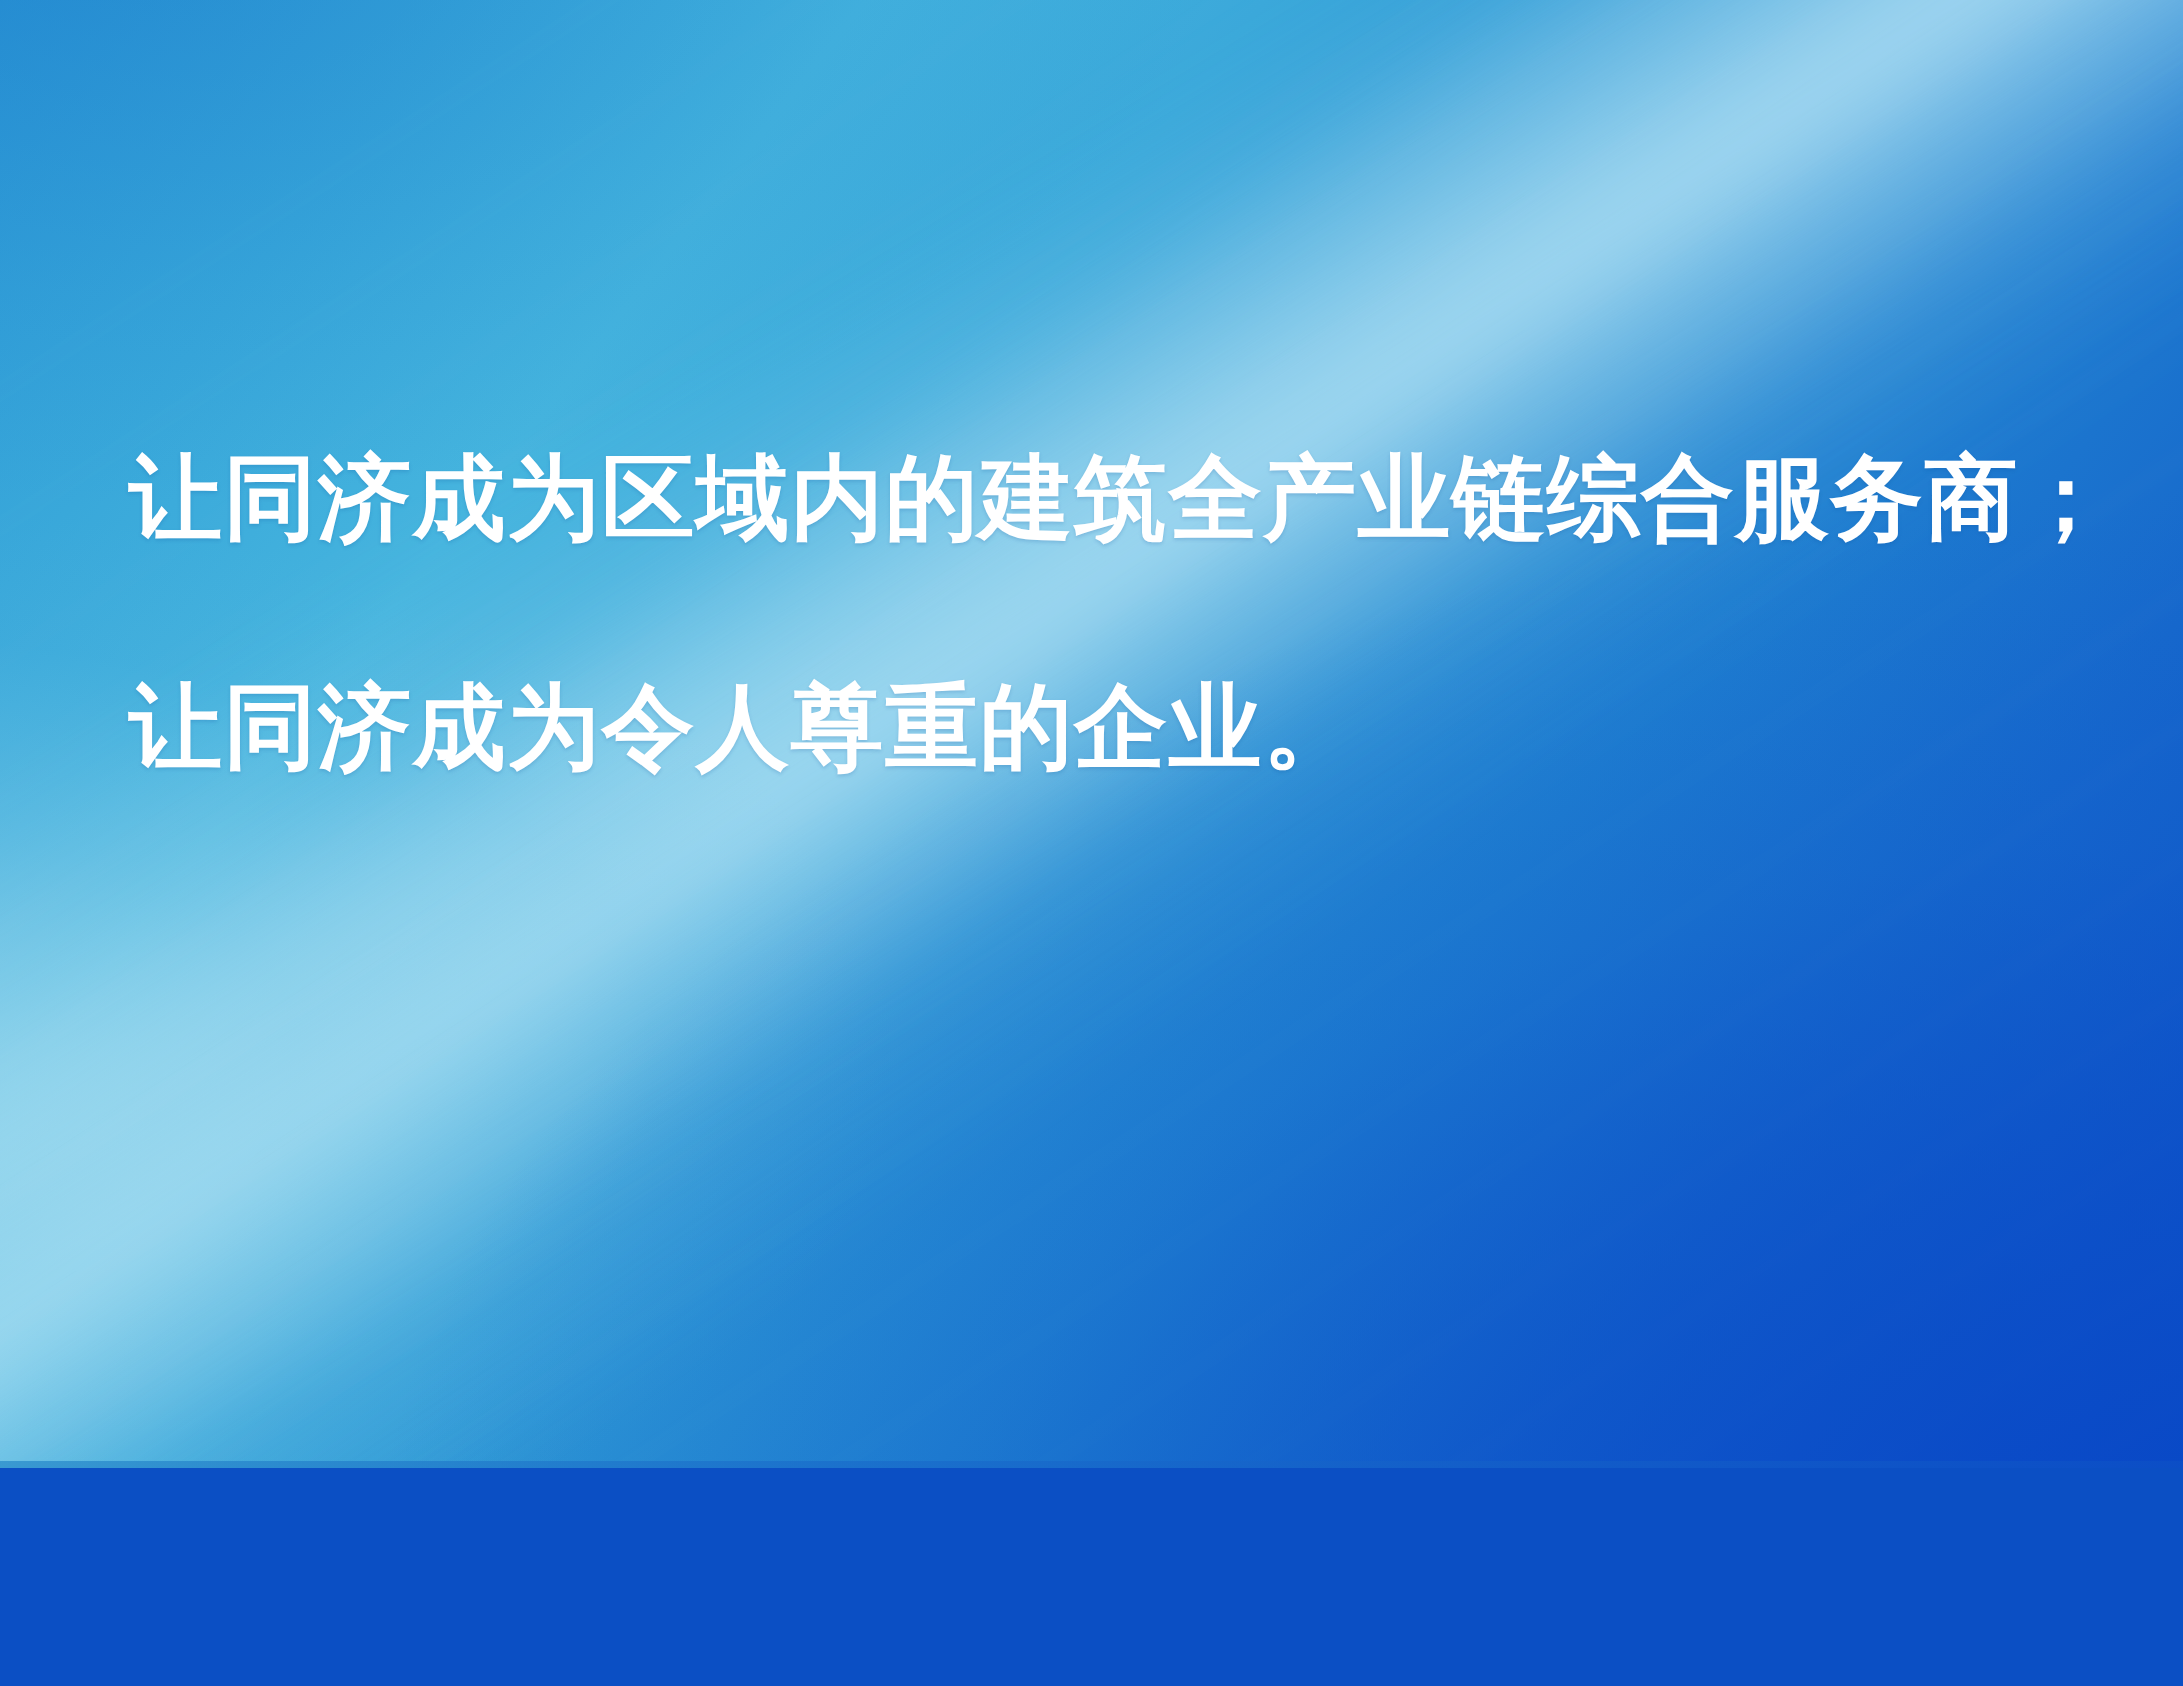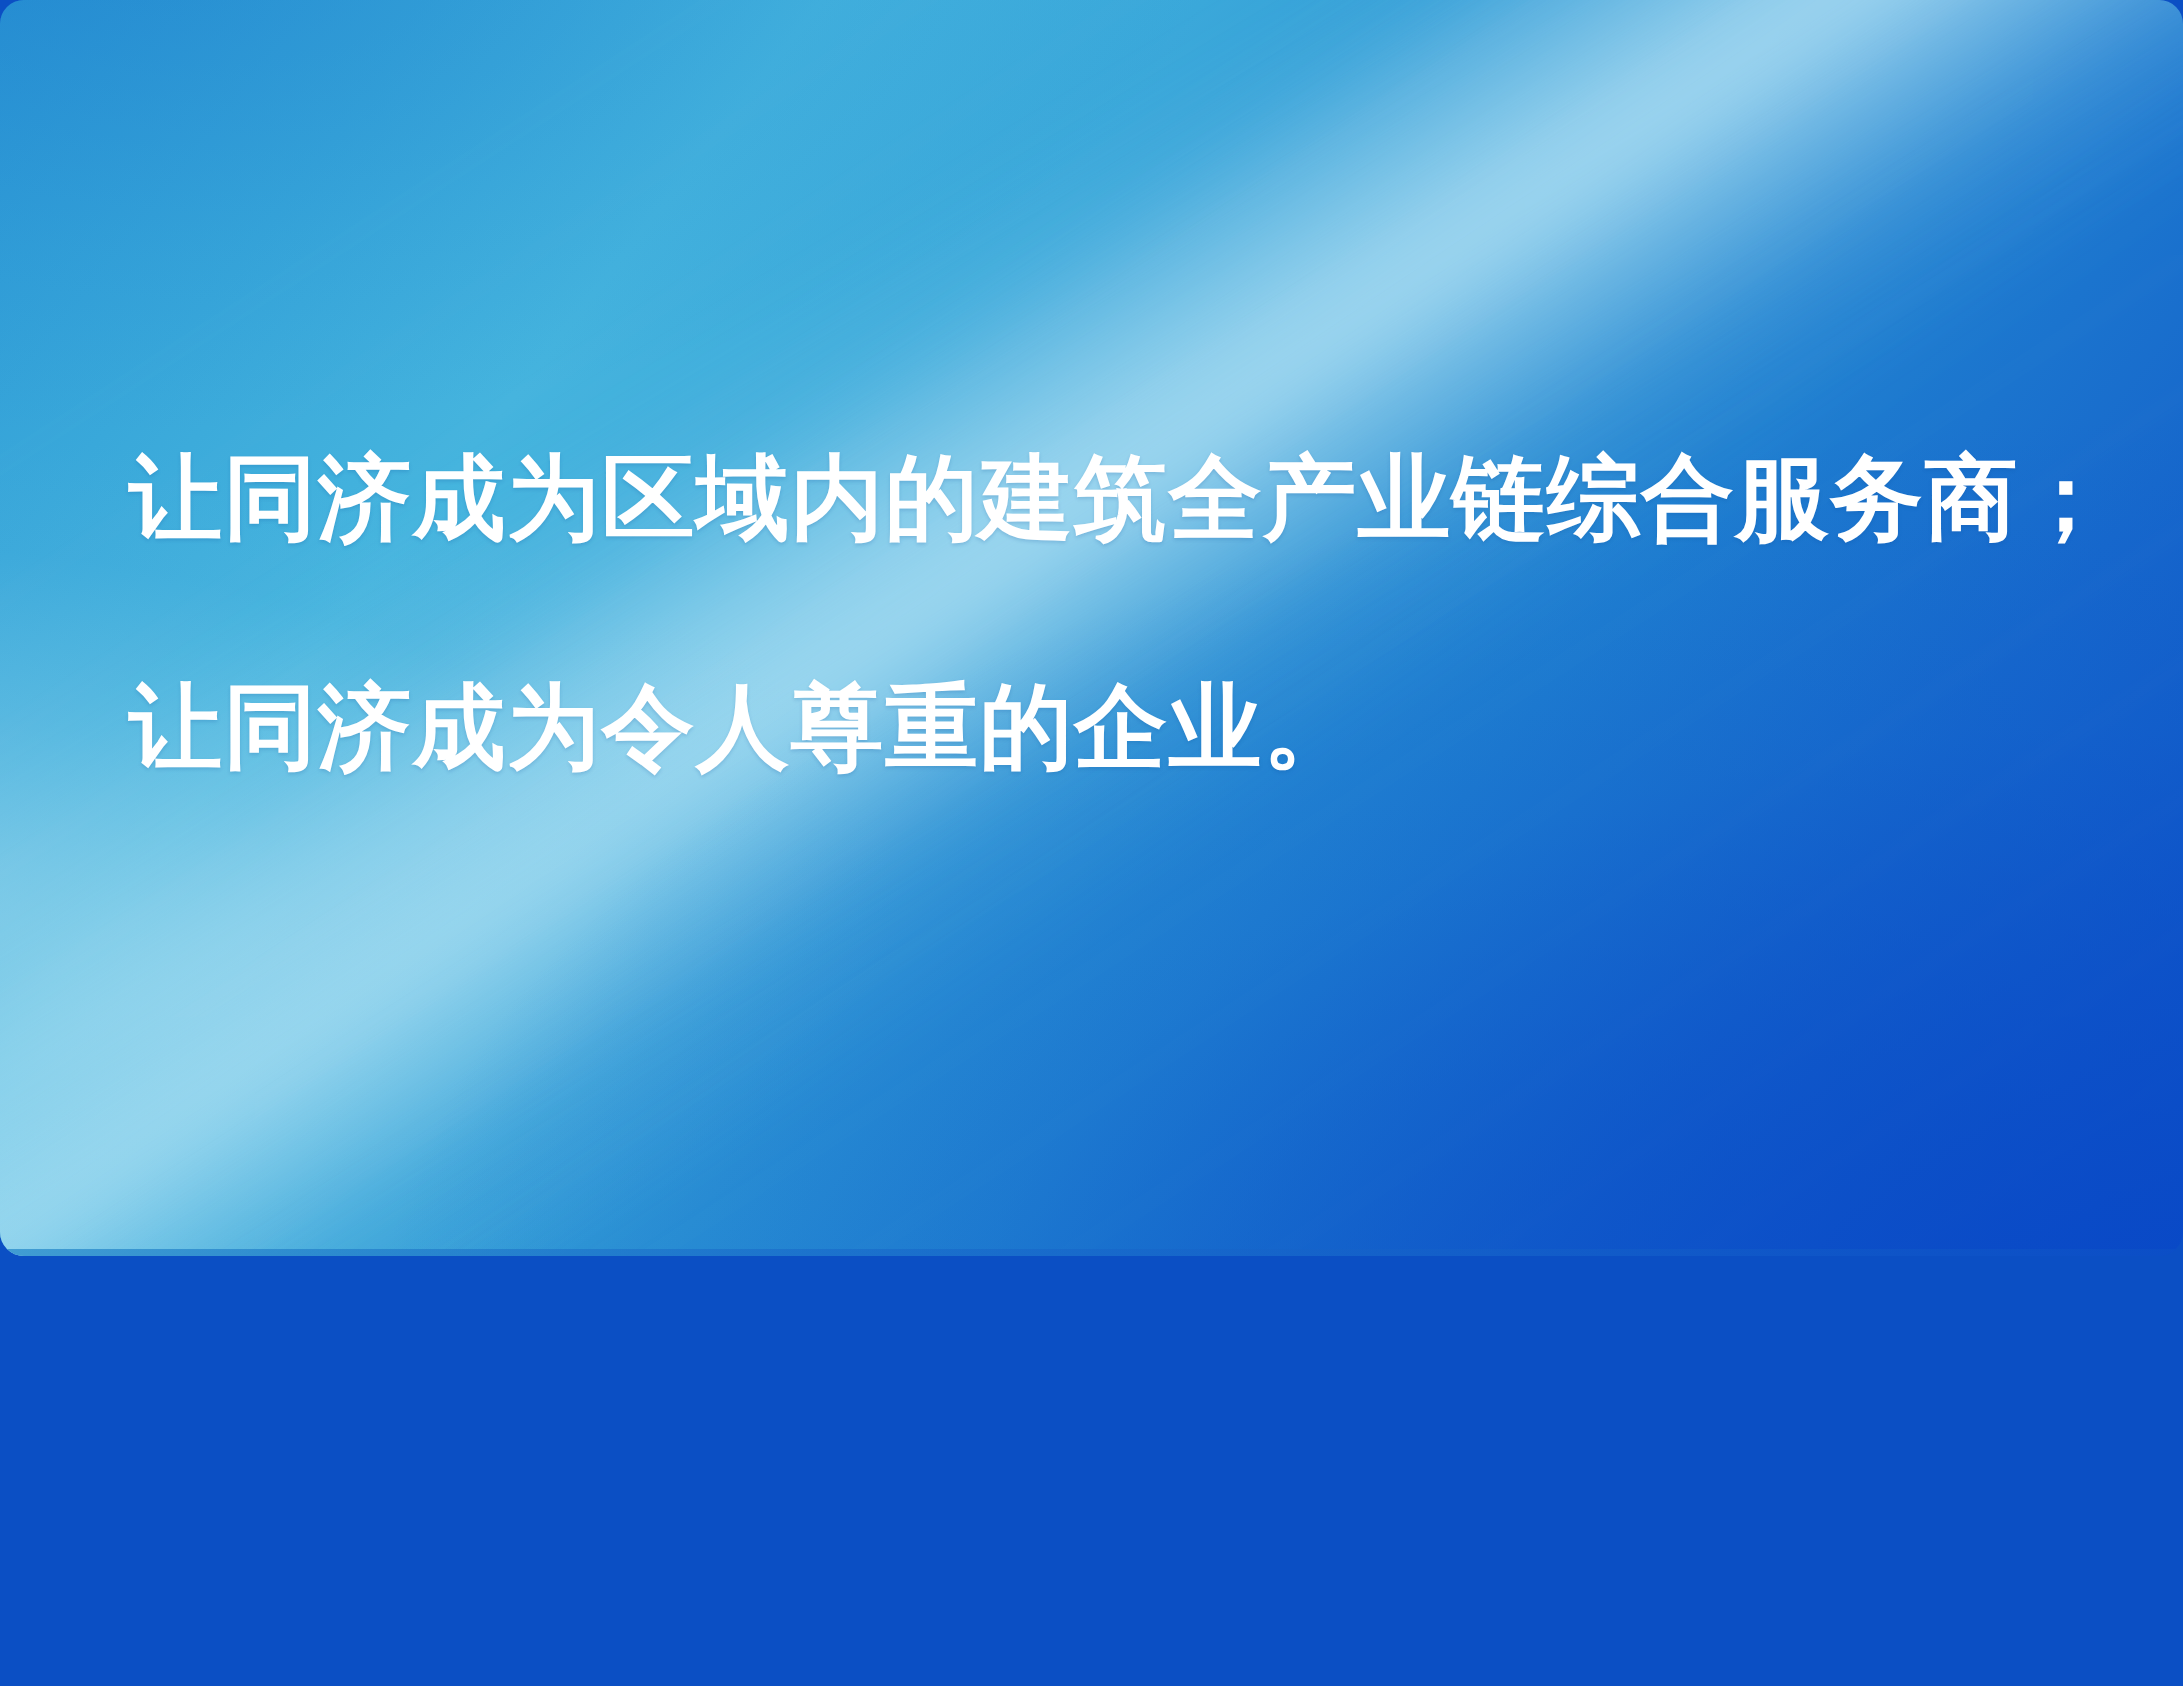--- a/index.html
+++ b/index.html
@@ -4,24 +4,23 @@
 <title>Slide</title>
 <style>
   html, body {
     margin: 0;
     padding: 0;
     background: #0b4fc4;
   }
   #slide {
     position: relative;
     width: 2183px;
-    height: 1256px;
+    height: 1468px;
     overflow: hidden;
     font-family: "Liberation Sans", "DejaVu Sans", sans-serif;
-    border-radius: 24px;
   }
 
   
   .bg-base {
     position: absolute;
     inset: 0;
     background: linear-gradient(128deg,
         #2e9ad6 0%,
         #39a8da 14%,
         #45b4de 26%,

